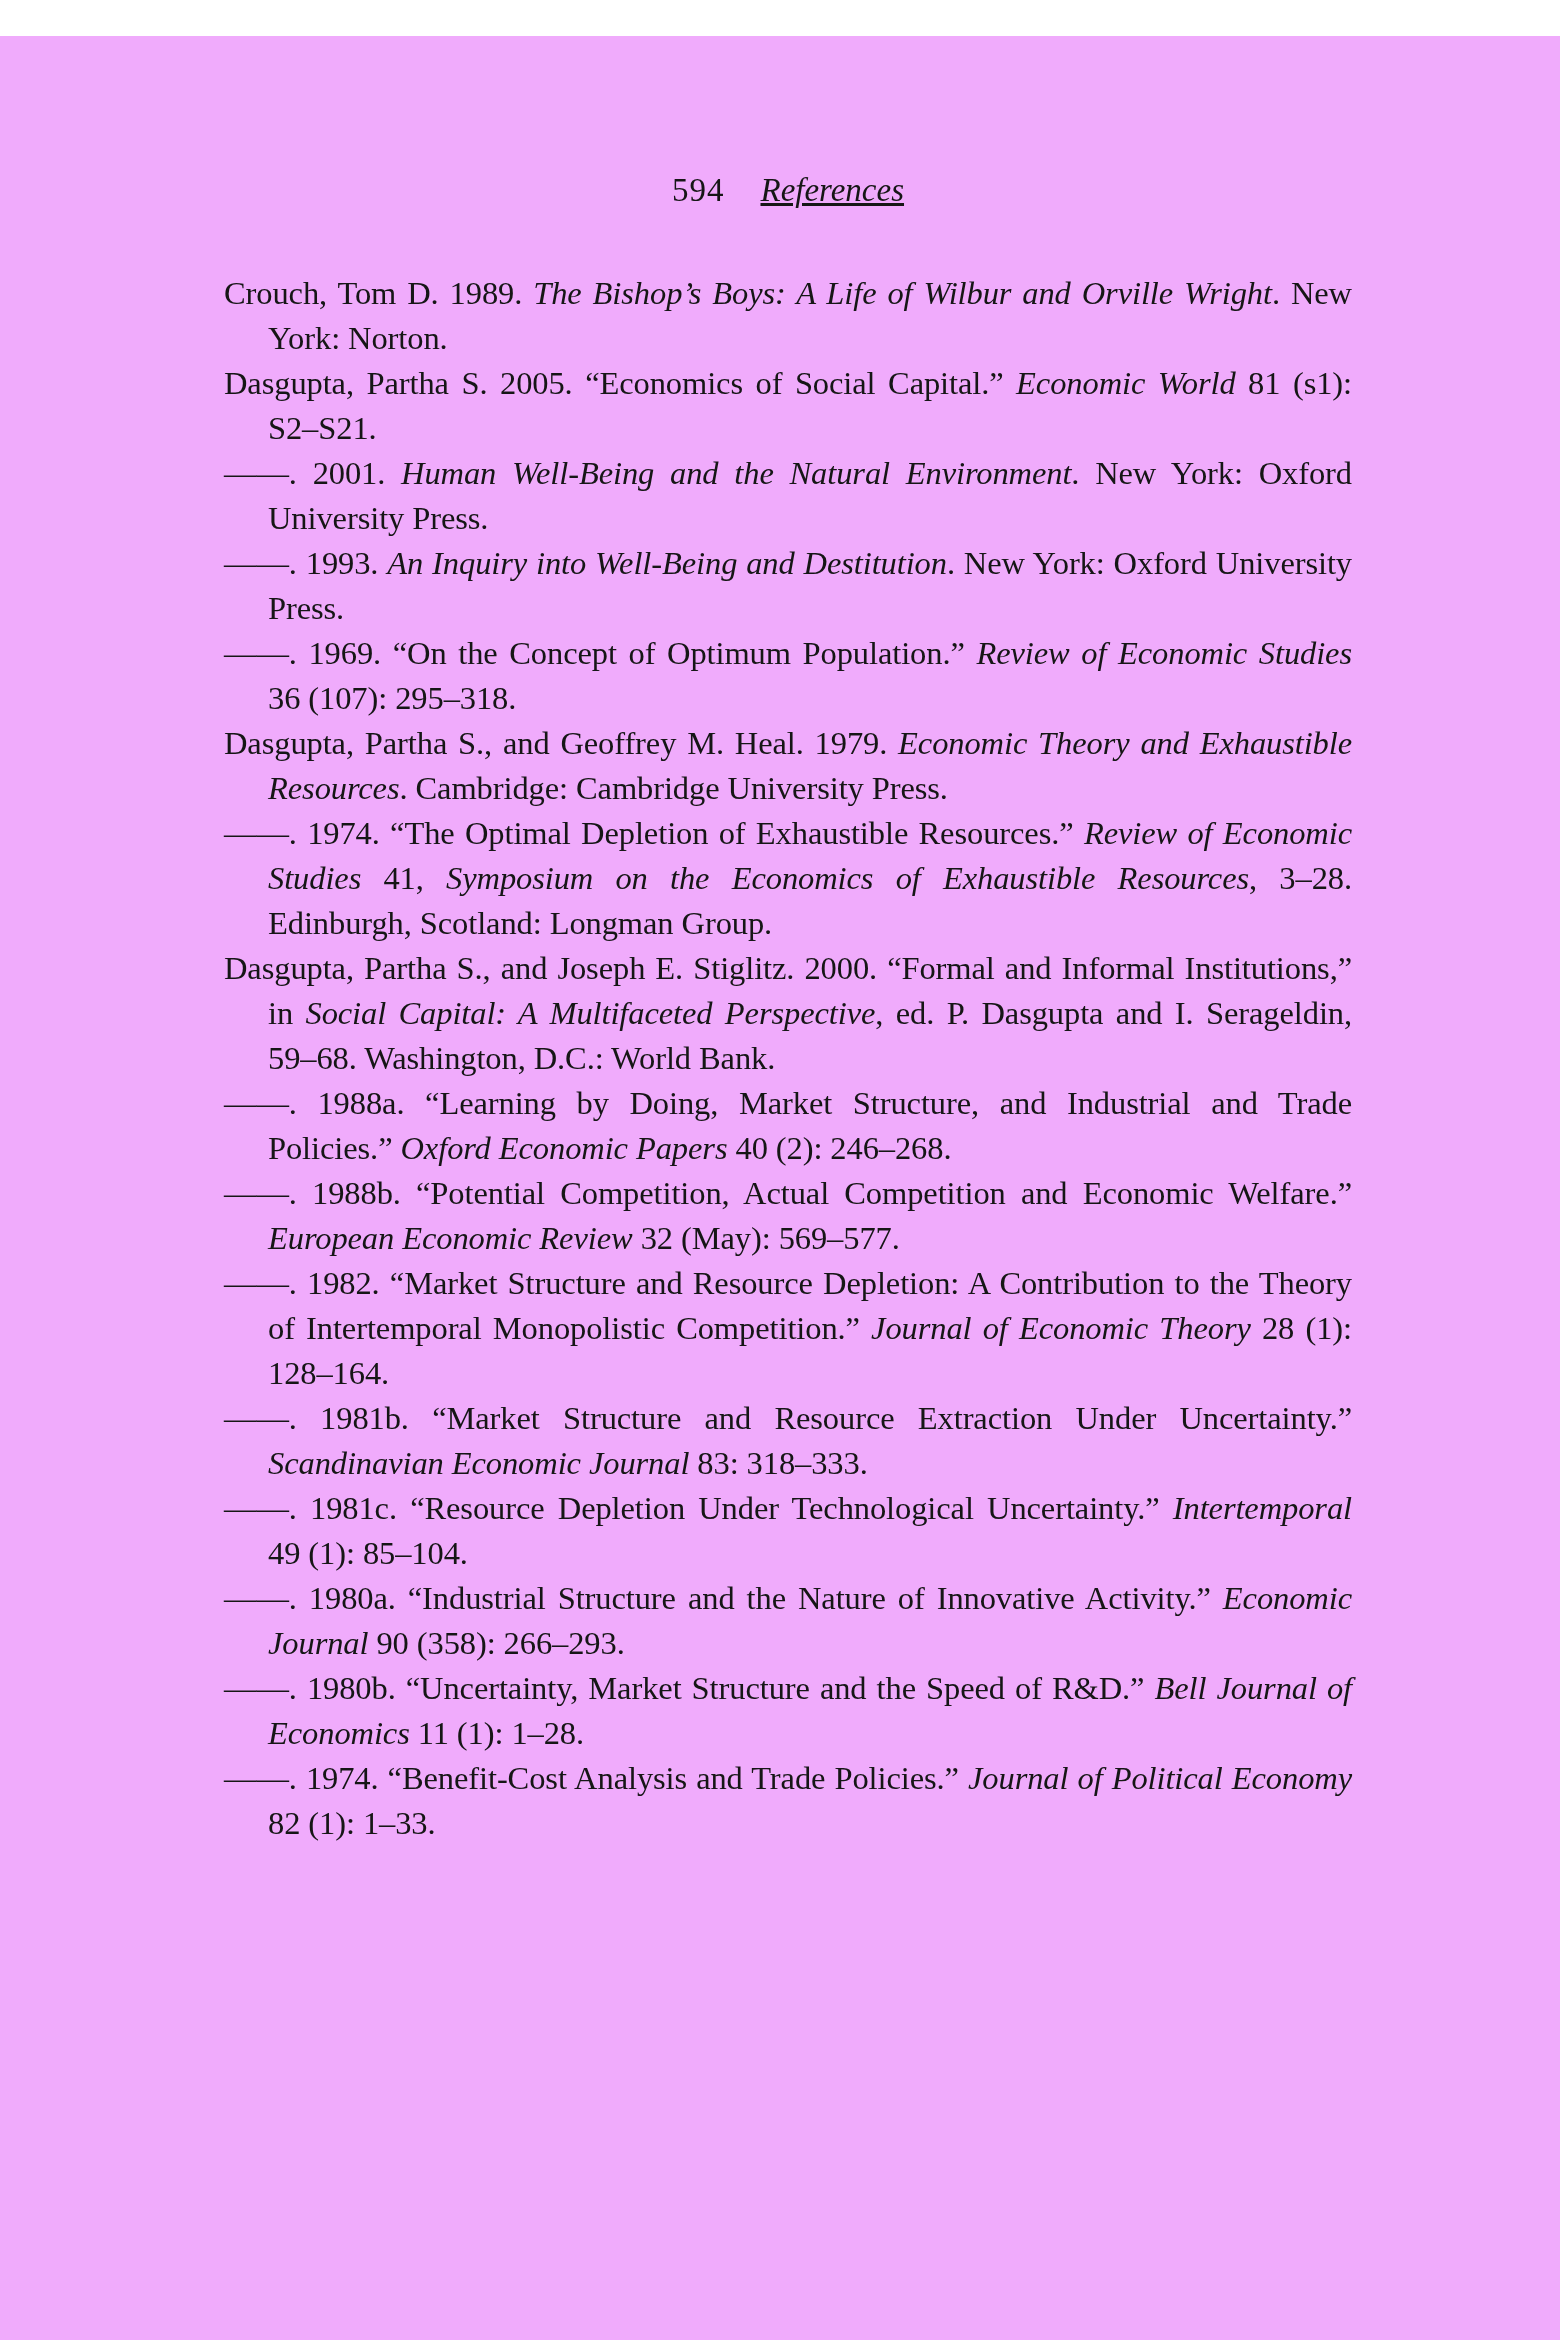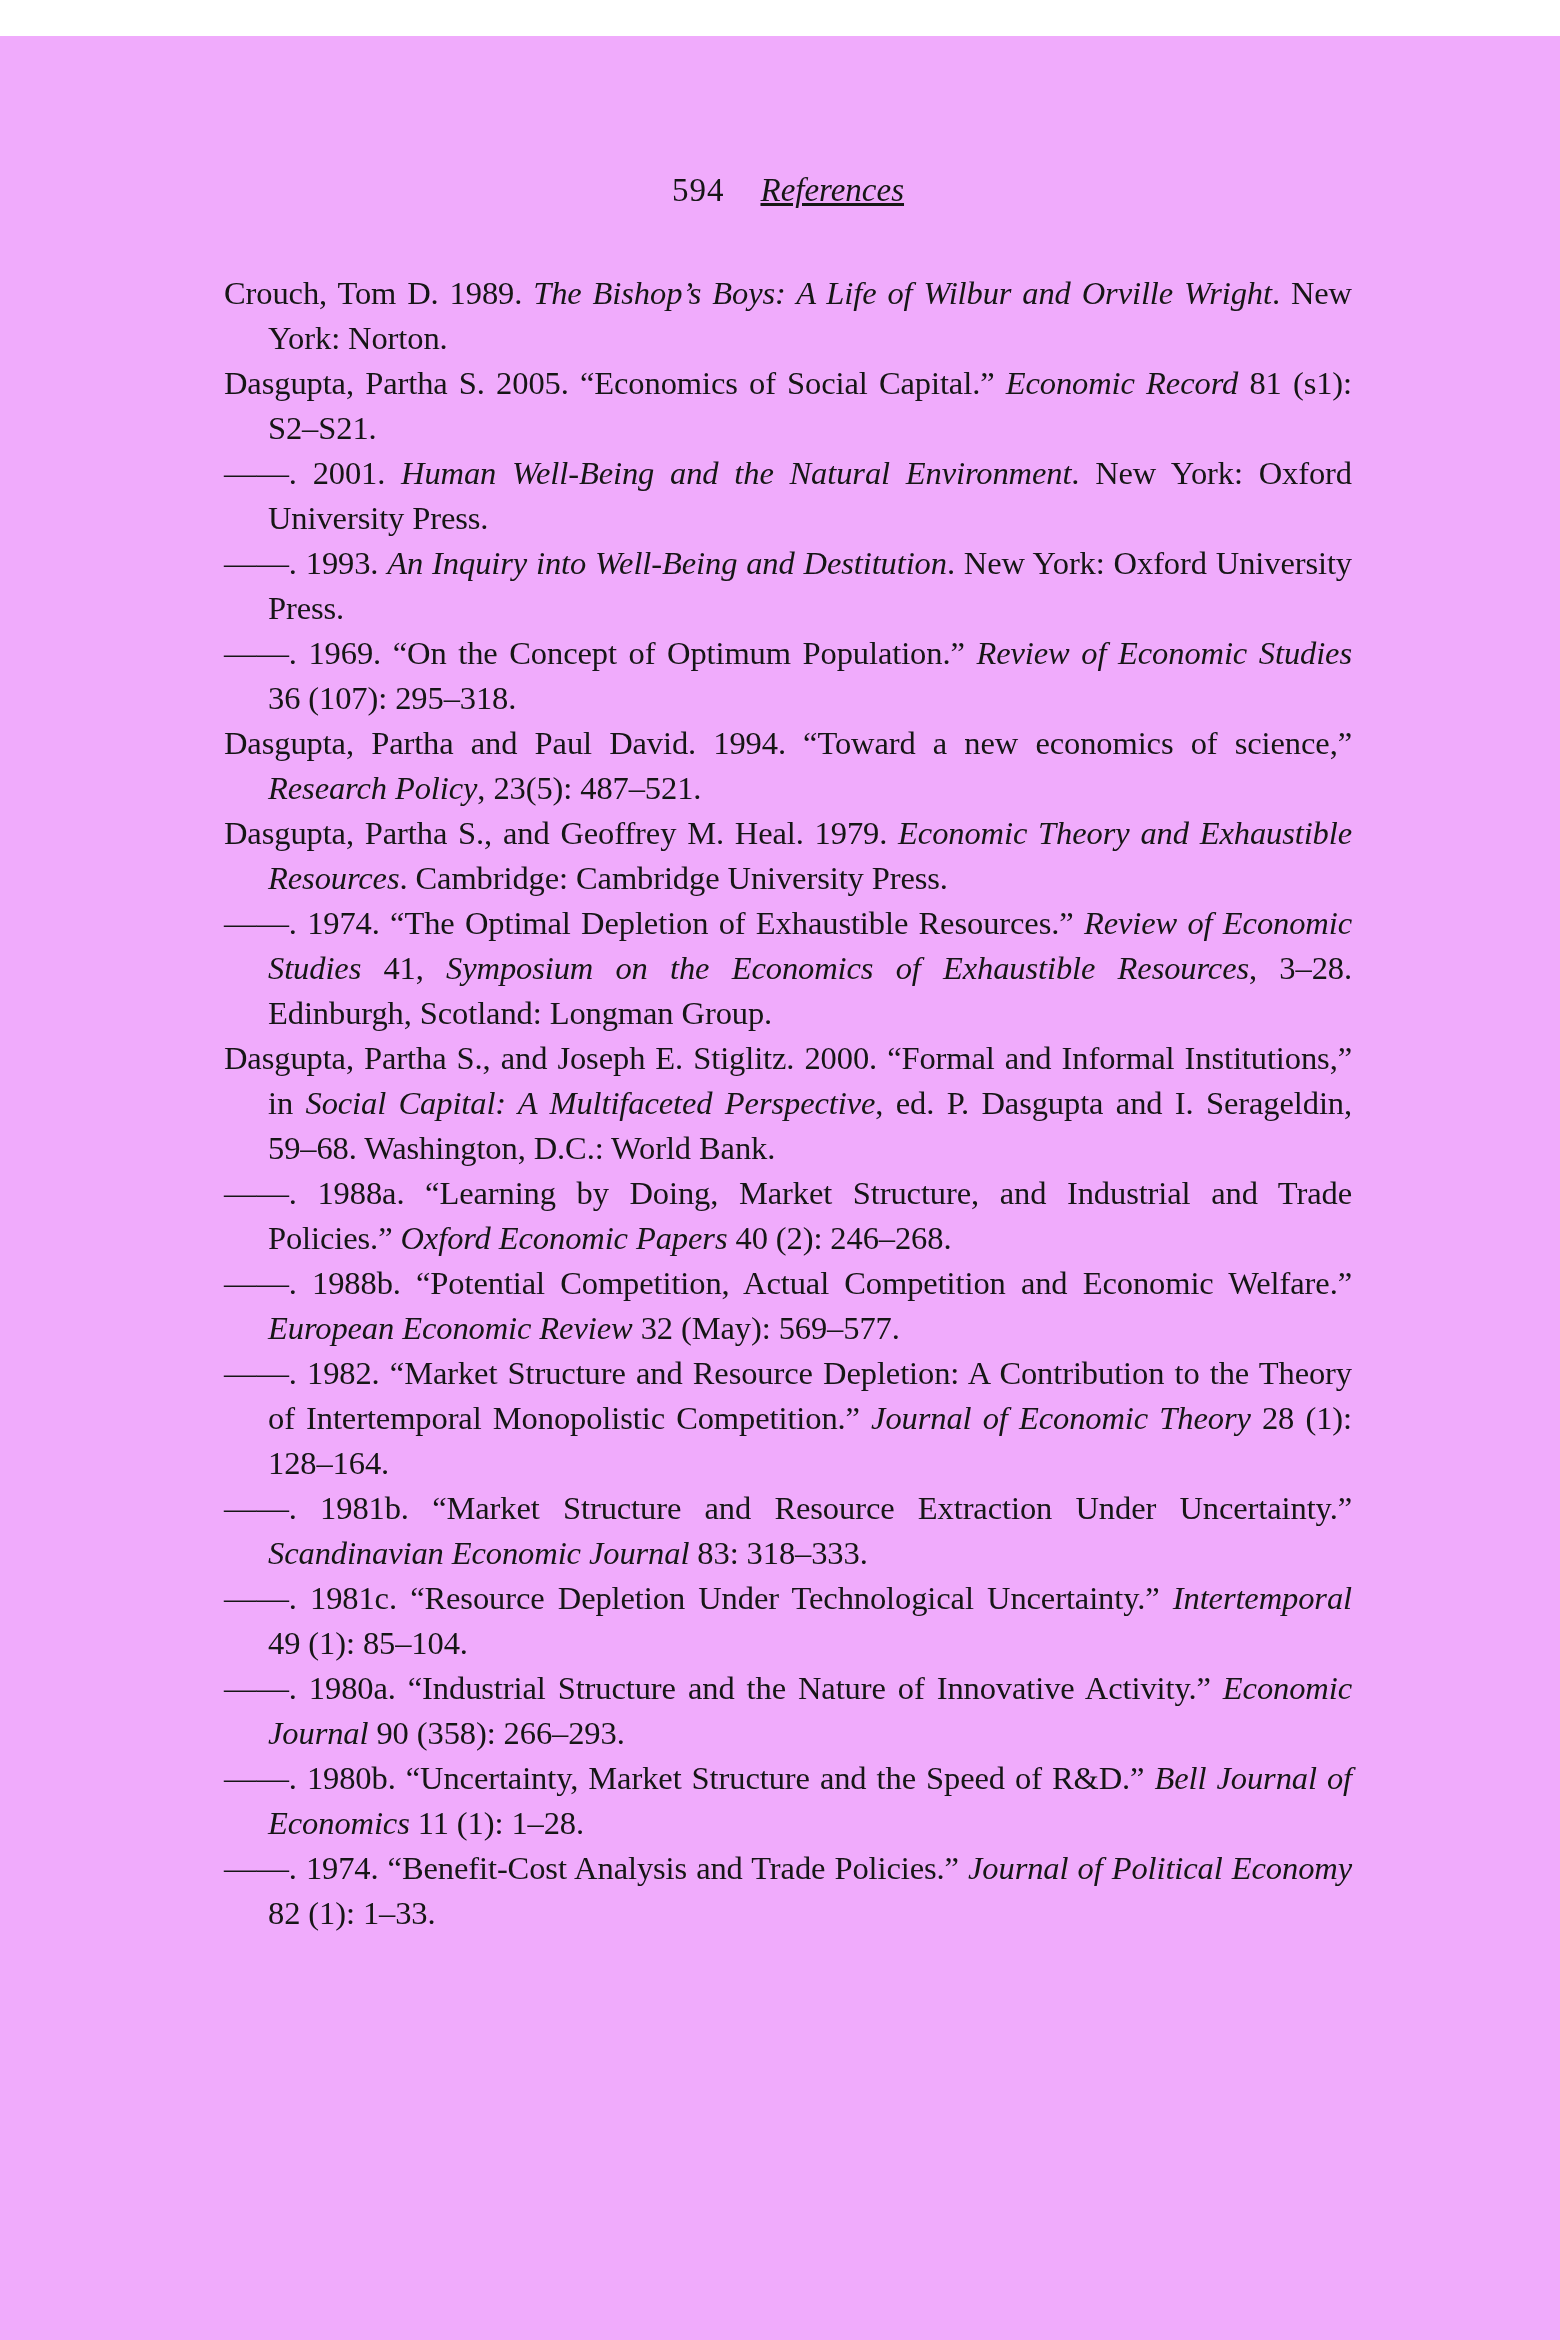--- a/index.html
+++ b/index.html
@@ -59,25 +59,24 @@
 </head>
 <body>
 
 <div class="page">
   <div class="running-head">
     <span class="folio">594</span>
     <span class="head-title">References</span>
   </div>
   <div class="refs">
       <p class="ref"><span>Crouch, Tom D. 1989. </span><em>The Bishop’s Boys: A Life of Wilbur and Orville Wright</em><span>. New York: Norton.</span></p>
-      <p class="ref"><span>Dasgupta, Partha S. 2005. “Economics of Social Capital.” </span><em>Economic Record</em><span> 81 (s1): S2–S21.</span></p>
+      <p class="ref"><span>Dasgupta, Partha S. 2005. “Economics of Social Capital.” </span><em>Economic World</em><span> 81 (s1): S2–S21.</span></p>
       <p class="ref"><span>——. 2001. </span><em>Human Well-Being and the Natural Environment</em><span>. New York: Oxford University Press.</span></p>
       <p class="ref"><span>——. 1993. </span><em>An Inquiry into Well-Being and Destitution</em><span>. New York: Oxford University Press.</span></p>
       <p class="ref"><span>——. 1969. “On the Concept of Optimum Population.” </span><em>Review of Economic Studies</em><span> 36 (107): 295–318.</span></p>
-      <p class="ref"><span>Dasgupta, Partha and Paul David. 1994. “Toward a new economics of sci­ence,” </span><em>Research Policy</em><span>, 23(5): 487–521.</span></p>
       <p class="ref"><span>Dasgupta, Partha S., and Geoffrey M. Heal. 1979. </span><em>Economic Theory and Exhaustible Resources</em><span>. Cambridge: Cambridge University Press.</span></p>
       <p class="ref"><span>——. 1974. “The Optimal Depletion of Exhaustible Resources.” </span><em>Review of Economic Studies</em><span> 41, </span><em>Symposium on the Economics of Exhaustible Resources</em><span>, 3–28. Edinburgh, Scotland: Longman Group.</span></p>
       <p class="ref"><span>Dasgupta, Partha S., and Joseph E. Stiglitz. 2000. “Formal and Informal Institutions,” in </span><em>Social Capital: A Multifaceted Perspective</em><span>, ed. P. Dasgupta and I. Serageldin, 59–68. Washington, D.C.: World Bank.</span></p>
       <p class="ref"><span>——. 1988a. “Learning by Doing, Market Structure, and Industrial and Trade Policies.” </span><em>Oxford Economic Papers</em><span> 40 (2): 246–268.</span></p>
       <p class="ref"><span>——. 1988b. “Potential Competition, Actual Competition and Economic Welfare.” </span><em>European Economic Review</em><span> 32 (May): 569–577.</span></p>
       <p class="ref"><span>——. 1982. “Market Structure and Resource Depletion: A Contribution to the Theory of Intertemporal Monopolistic Competition.” </span><em>Journal of Economic Theory</em><span> 28 (1): 128–164.</span></p>
       <p class="ref"><span>——. 1981b. “Market Structure and Resource Extraction Under Uncertainty.” </span><em>Scandinavian Economic Journal</em><span> 83: 318–333.</span></p>
       <p class="ref"><span>——. 1981c. “Resource Depletion Under Technological Uncertainty.” </span><em>Intertemporal</em><span> 49 (1): 85–104.</span></p>
       <p class="ref"><span>——. 1980a. “Industrial Structure and the Nature of Innovative Activity.” </span><em>Economic Journal</em><span> 90 (358): 266–293.</span></p>
       <p class="ref"><span>——. 1980b. “Uncertainty, Market Structure and the Speed of R&amp;D.” </span><em>Bell Journal of Economics</em><span> 11 (1): 1–28.</span></p>

